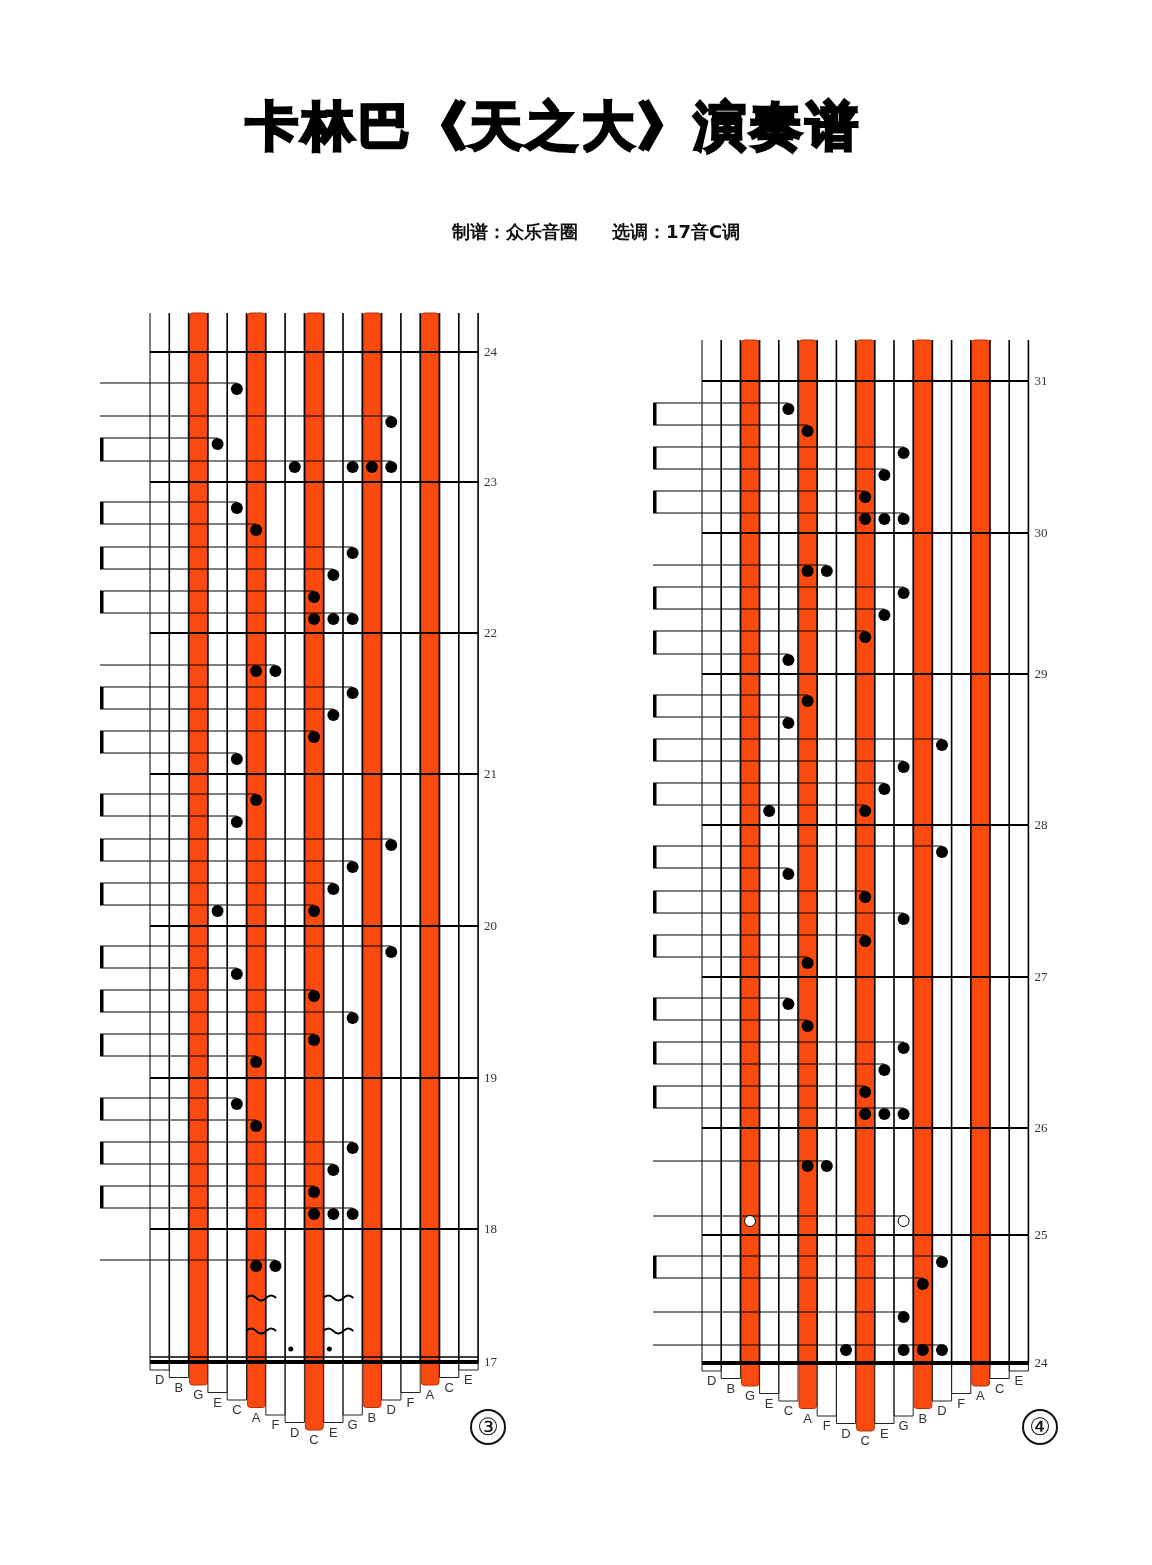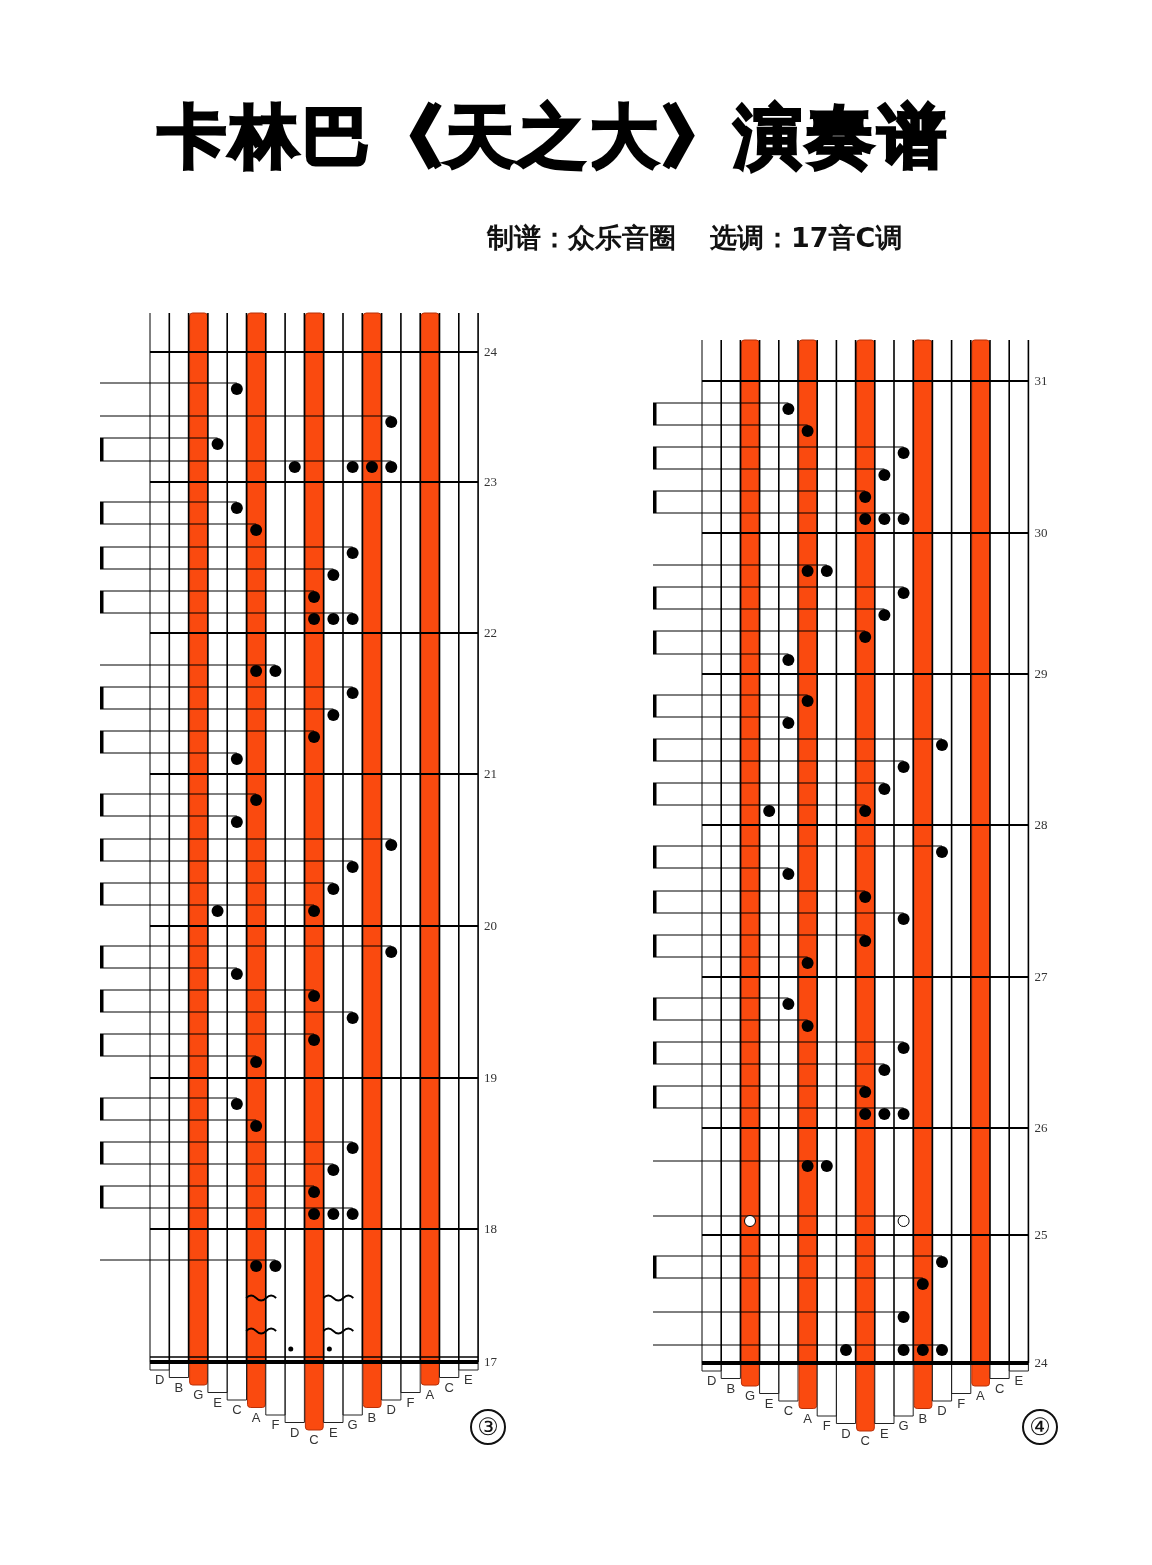--- a/index.html
+++ b/index.html
@@ -1,24 +1,24 @@
 <!DOCTYPE html>
 <html><head>
 <meta charset="utf-8">
 <style>
   html, body { margin: 0; padding: 0; background: #ffffff; }
   body { width: 1152px; height: 1565px; position: relative; overflow: hidden; font-family: "DejaVu Sans", sans-serif; }
   .title {
     position: absolute; left: 0; top: 92px; width: 1108px; text-align: center;
-    font-family: "DejaVu Sans", sans-serif; font-weight: 900; font-size: 68px; color: #000;
+    font-family: "DejaVu Sans", sans-serif; font-weight: 900; font-size: 52px; color: #000;
     letter-spacing: 4px; -webkit-text-stroke: 3px #000;
   }
   .subtitle {
-    position: absolute; left: 487px; top: 220px; font-family: "DejaVu Sans", sans-serif;
-    font-weight: bold; font-size: 27px; color: #111; white-space: pre; text-align: right;
+    position: absolute; left: 452px; top: 220px; font-family: "DejaVu Sans", sans-serif;
+    font-weight: bold; font-size: 18px; color: #111; white-space: pre; text-align: right;
   }
   .subtitle span { margin-right: 34px; }
   svg.score { position: absolute; left: 0; top: 0; }
   .page-num {
     position: absolute; width: 32px; height: 32px; border: 2.5px solid #111; border-radius: 50%;
     font-family: "Liberation Sans", sans-serif; font-size: 24px; line-height: 32px; text-align: center; color: #111;
   }
 </style>
 </head>
 <body>

